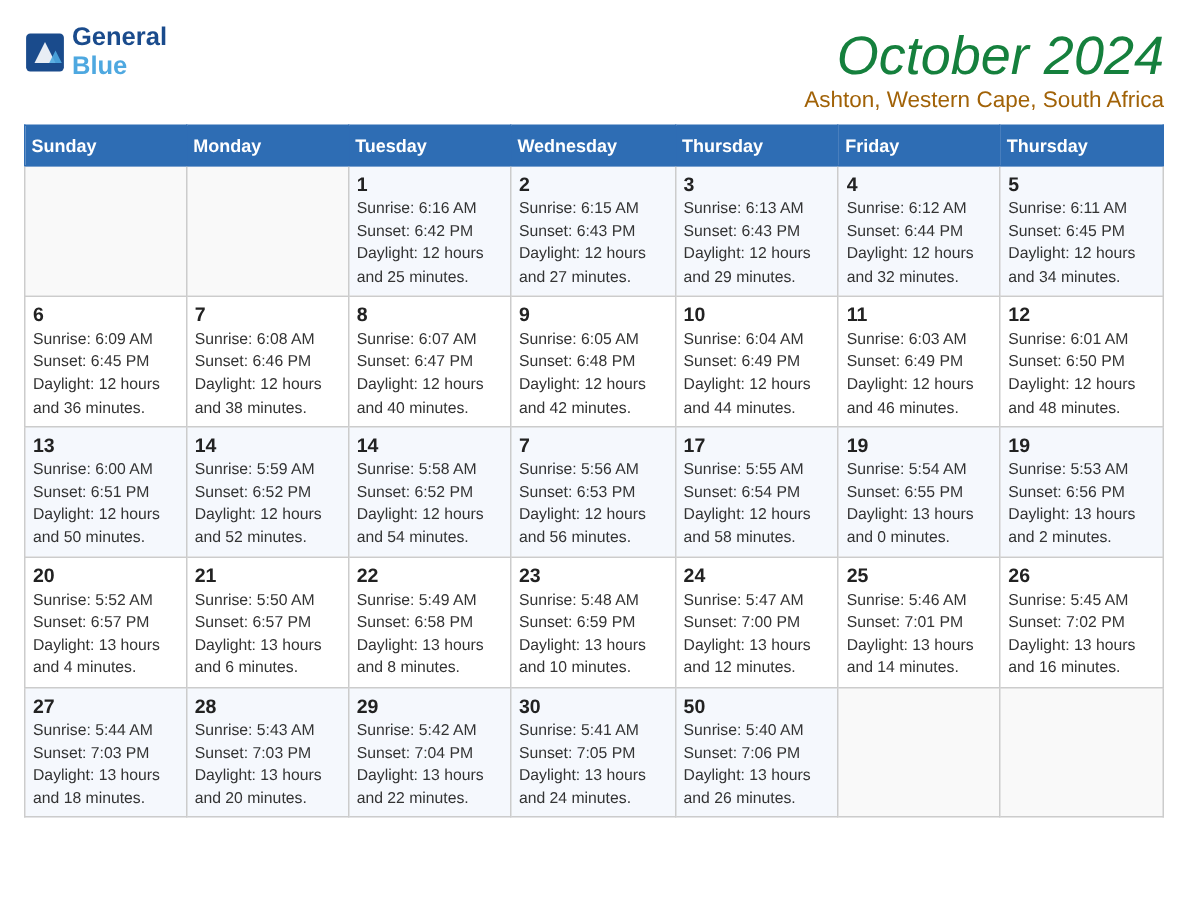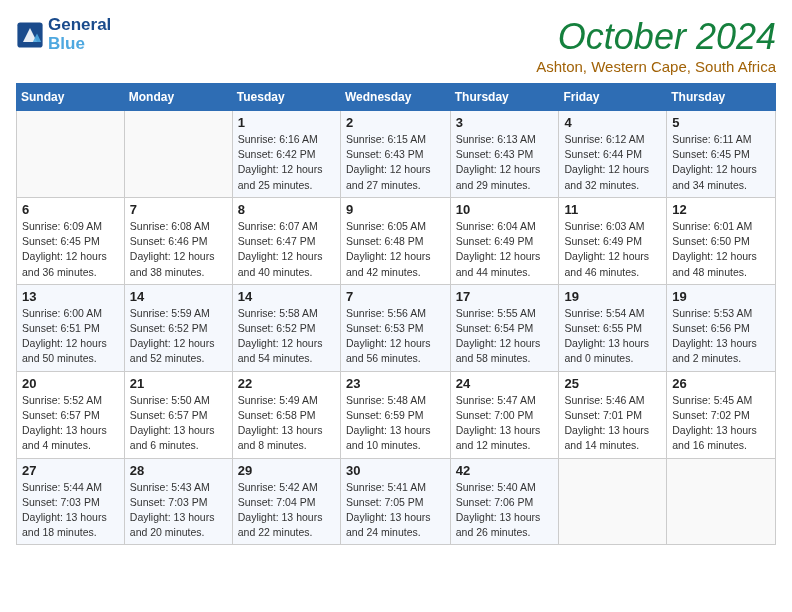--- a/index.html
+++ b/index.html
@@ -237,20 +237,20 @@
         </td>
         <td>
           <div class="day-num">29</div>
           <div class="cell-content">Sunrise: 5:42 AM<br>Sunset: 7:04 PM<br>Daylight: 13 hours and 22 minutes.</div>
         </td>
         <td>
           <div class="day-num">30</div>
           <div class="cell-content">Sunrise: 5:41 AM<br>Sunset: 7:05 PM<br>Daylight: 13 hours and 24 minutes.</div>
         </td>
         <td>
-          <div class="day-num">42</div>
+          <div class="day-num">50</div>
           <div class="cell-content">Sunrise: 5:40 AM<br>Sunset: 7:06 PM<br>Daylight: 13 hours and 26 minutes.</div>
         </td>
         <td class="empty-cell"></td>
         <td class="empty-cell"></td>
       </tr>
     </tbody>
 </table>
 
 </body></html>

